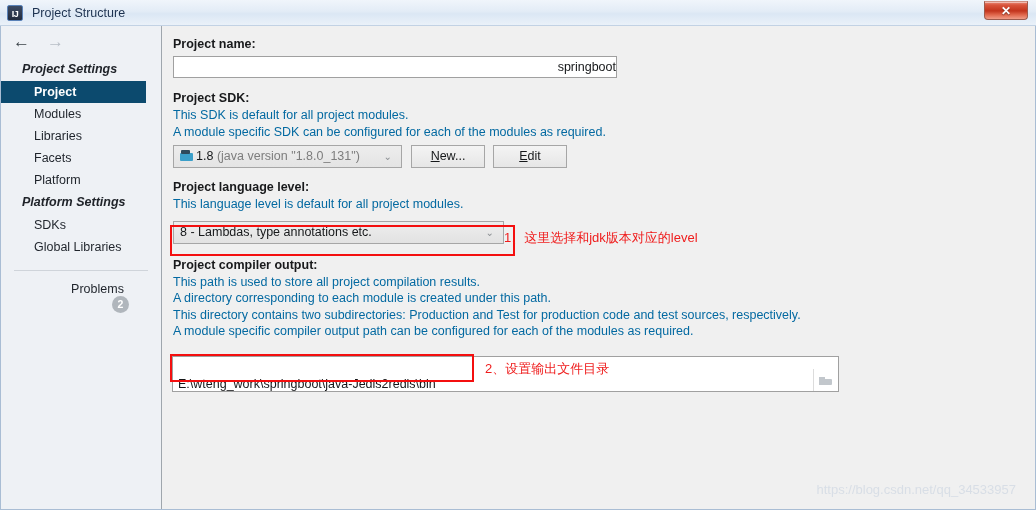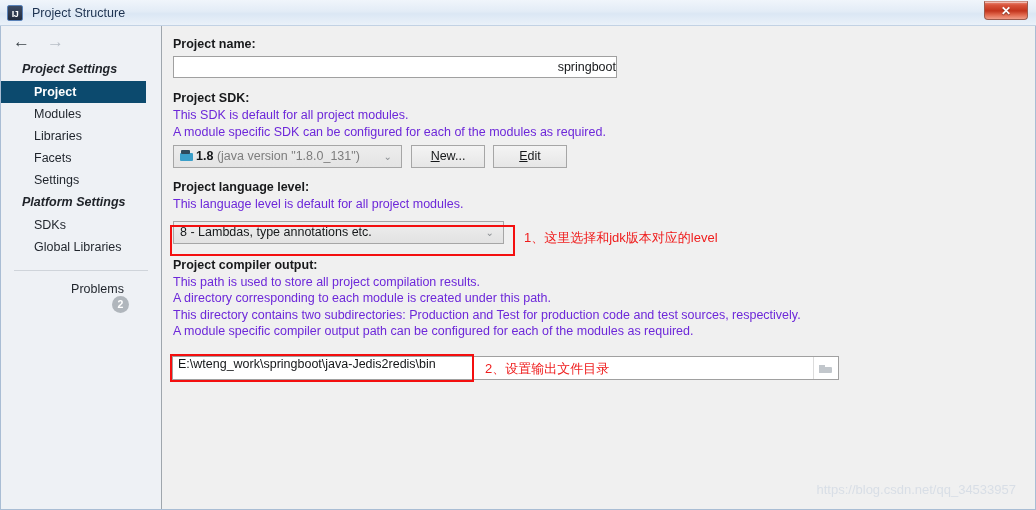--- a/index.html
+++ b/index.html
@@ -179,21 +179,21 @@
   }
   .section-title {
     font-size: 12.5px;
     font-weight: bold;
     color: #18191b;
     line-height: 17px;
     margin-top: 0;
   }
   .desc-line {
     font-size: 12.5px;
-    color: #6d28d9;
+    color: #0369a1;
     line-height: 16.5px;
     white-space: nowrap;
   }
 
   .text-field {
     height: 22px;
     background: #ffffff;
     border: 1px solid #a0a0a0;
     box-sizing: border-box;
     font-size: 12.5px;
@@ -251,21 +251,21 @@
   }
   .sdk-icon::after {
     content: "";
     position: absolute;
     left: 1px; top: 0;
     width: 9px; height: 4px;
     background: #2e4a5c;
     border-radius: 1px;
   }
   .sdk-ver {
-    font-weight: bold;
+    font-weight: normal;
     color: #16181a;
   }
   .sdk-detail { color: #7d7d7d; }
 
   .btn {
     height: 23px;
     min-width: 70px;
     background: linear-gradient(to bottom, #f4f4f4 0%, #e6e6e6 100%);
     border: 1px solid #a6a6a6;
     box-sizing: border-box;
@@ -293,26 +293,26 @@
     line-height: 16px;
     white-space: nowrap;
   }
 
   
   #output-path-wrap {
     position: absolute;
     left: 172px;
     top: 356px;
     width: 667px;
-    height: 24px;
+    height: 36px;
     background: #ffffff;
     border: 1px solid #a0a0a0;
     box-sizing: border-box;
     display: flex;
-    align-items: flex-start;
+    align-items: flex-end;
     gap: 28px;
   }
   #output-path-value {
     flex: 1 1 auto;
     font-size: 12.5px;
     color: #141618;
     padding-left: 5px;
     white-space: nowrap;
     overflow: hidden;
   }
@@ -375,21 +375,21 @@
       <div id="nav-arrows">
         <span class="nav-arrow enabled">←</span>
         <span class="nav-arrow disabled">→</span>
       </div>
 
       <div class="group-header">Project Settings</div>
       <div class="nav-item selected">Project</div>
       <div class="nav-item">Modules</div>
       <div class="nav-item">Libraries</div>
       <div class="nav-item">Facets</div>
-      <div class="nav-item">Settings</div>
+      <div class="nav-item">Platform</div>
 
       <div class="group-header">Platform Settings</div>
       <div class="nav-item">SDKs</div>
       <div class="nav-item">Global Libraries</div>
 
       <div id="sidebar-divider"></div>
 
       <div id="problems-row">
         <span id="problems-label">Problems</span>
         <span id="problems-badge">2</span>
@@ -433,20 +433,20 @@
   </div>
 
   <div id="output-path-wrap">
     <div id="output-path-value">E:\wteng_work\springboot\java-Jedis2redis\bin</div>
     <div id="browse-button">
       <span class="folder-icon"></span>
     </div>
   </div>
 
   <div class="annot-box" style="left:170px; top:225px; width:345px; height:31px;"></div>
-  <div class="annot-text" style="left:524px; top:230px;">1、这里选择和jdk版本对应的level</div>
+  <div class="annot-text" style="left:504px; top:230px;">1、这里选择和jdk版本对应的level</div>
 
   <div class="annot-box" style="left:170px; top:354px; width:304px; height:28px;"></div>
   <div class="annot-text" style="left:485px; top:361px;">2、设置输出文件目录</div>
 
   <div id="watermark">https://blog.csdn.net/qq_34533957</div>
 
 </div>
 
 </body></html>

